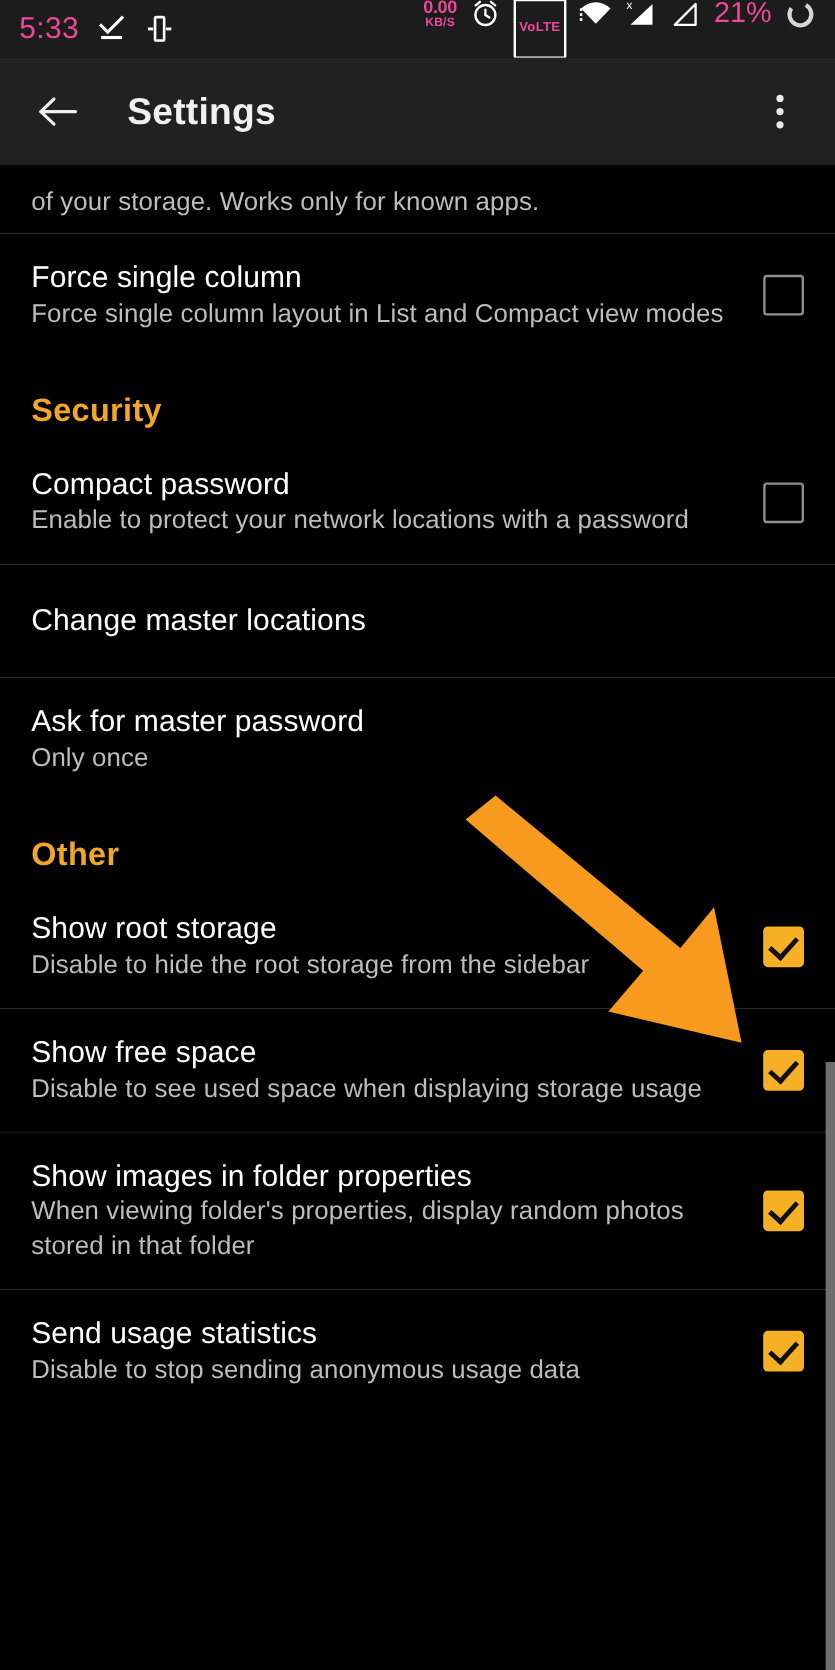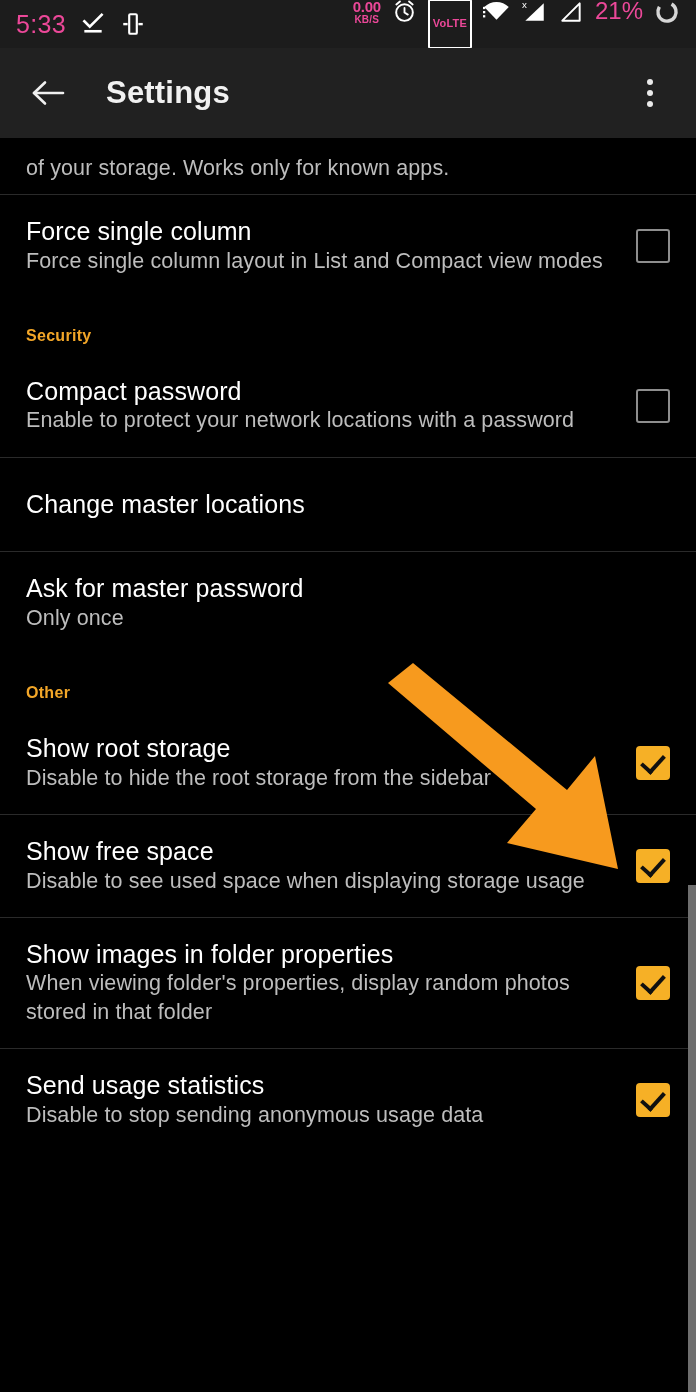--- a/index.html
+++ b/index.html
@@ -55,21 +55,21 @@
   .row-text { flex:1; padding-right:26px; }
   .row-title { color:#ffffff; font-size:25px; line-height:1.18; font-weight:normal; letter-spacing:.1px; }
   .row-sub {
     color:#bdbdbd; font-size:21.5px; line-height:1.32; margin-top:0; letter-spacing:.1px;
   }
   .row.no-sub { padding-top:32px; padding-bottom:32px; }
 
   .section {
     padding:30px 26px 10px 26px; background:#000;
   }
-  .section-title { color:#f2a628; font-size:16px; font-weight:bold; letter-spacing:.3px; }
+  .section-title { color:#f2a628; font-size:27px; font-weight:bold; letter-spacing:.3px; }
 
   
   .row-partial { padding:0 26px; height:56px; display:flex; align-items:flex-end; background:#000; }
   .row-partial .row-sub { margin-bottom:12px; margin-top:0; }
 
   
   .cb { width:34px; height:34px; flex:0 0 34px; position:relative; }
   .cb.off { border:2.5px solid #8e8e8e; border-radius:3px; background:transparent; }
   .cb.on { background:#f6b026; border-radius:4px; }
   .cb.on::after {

